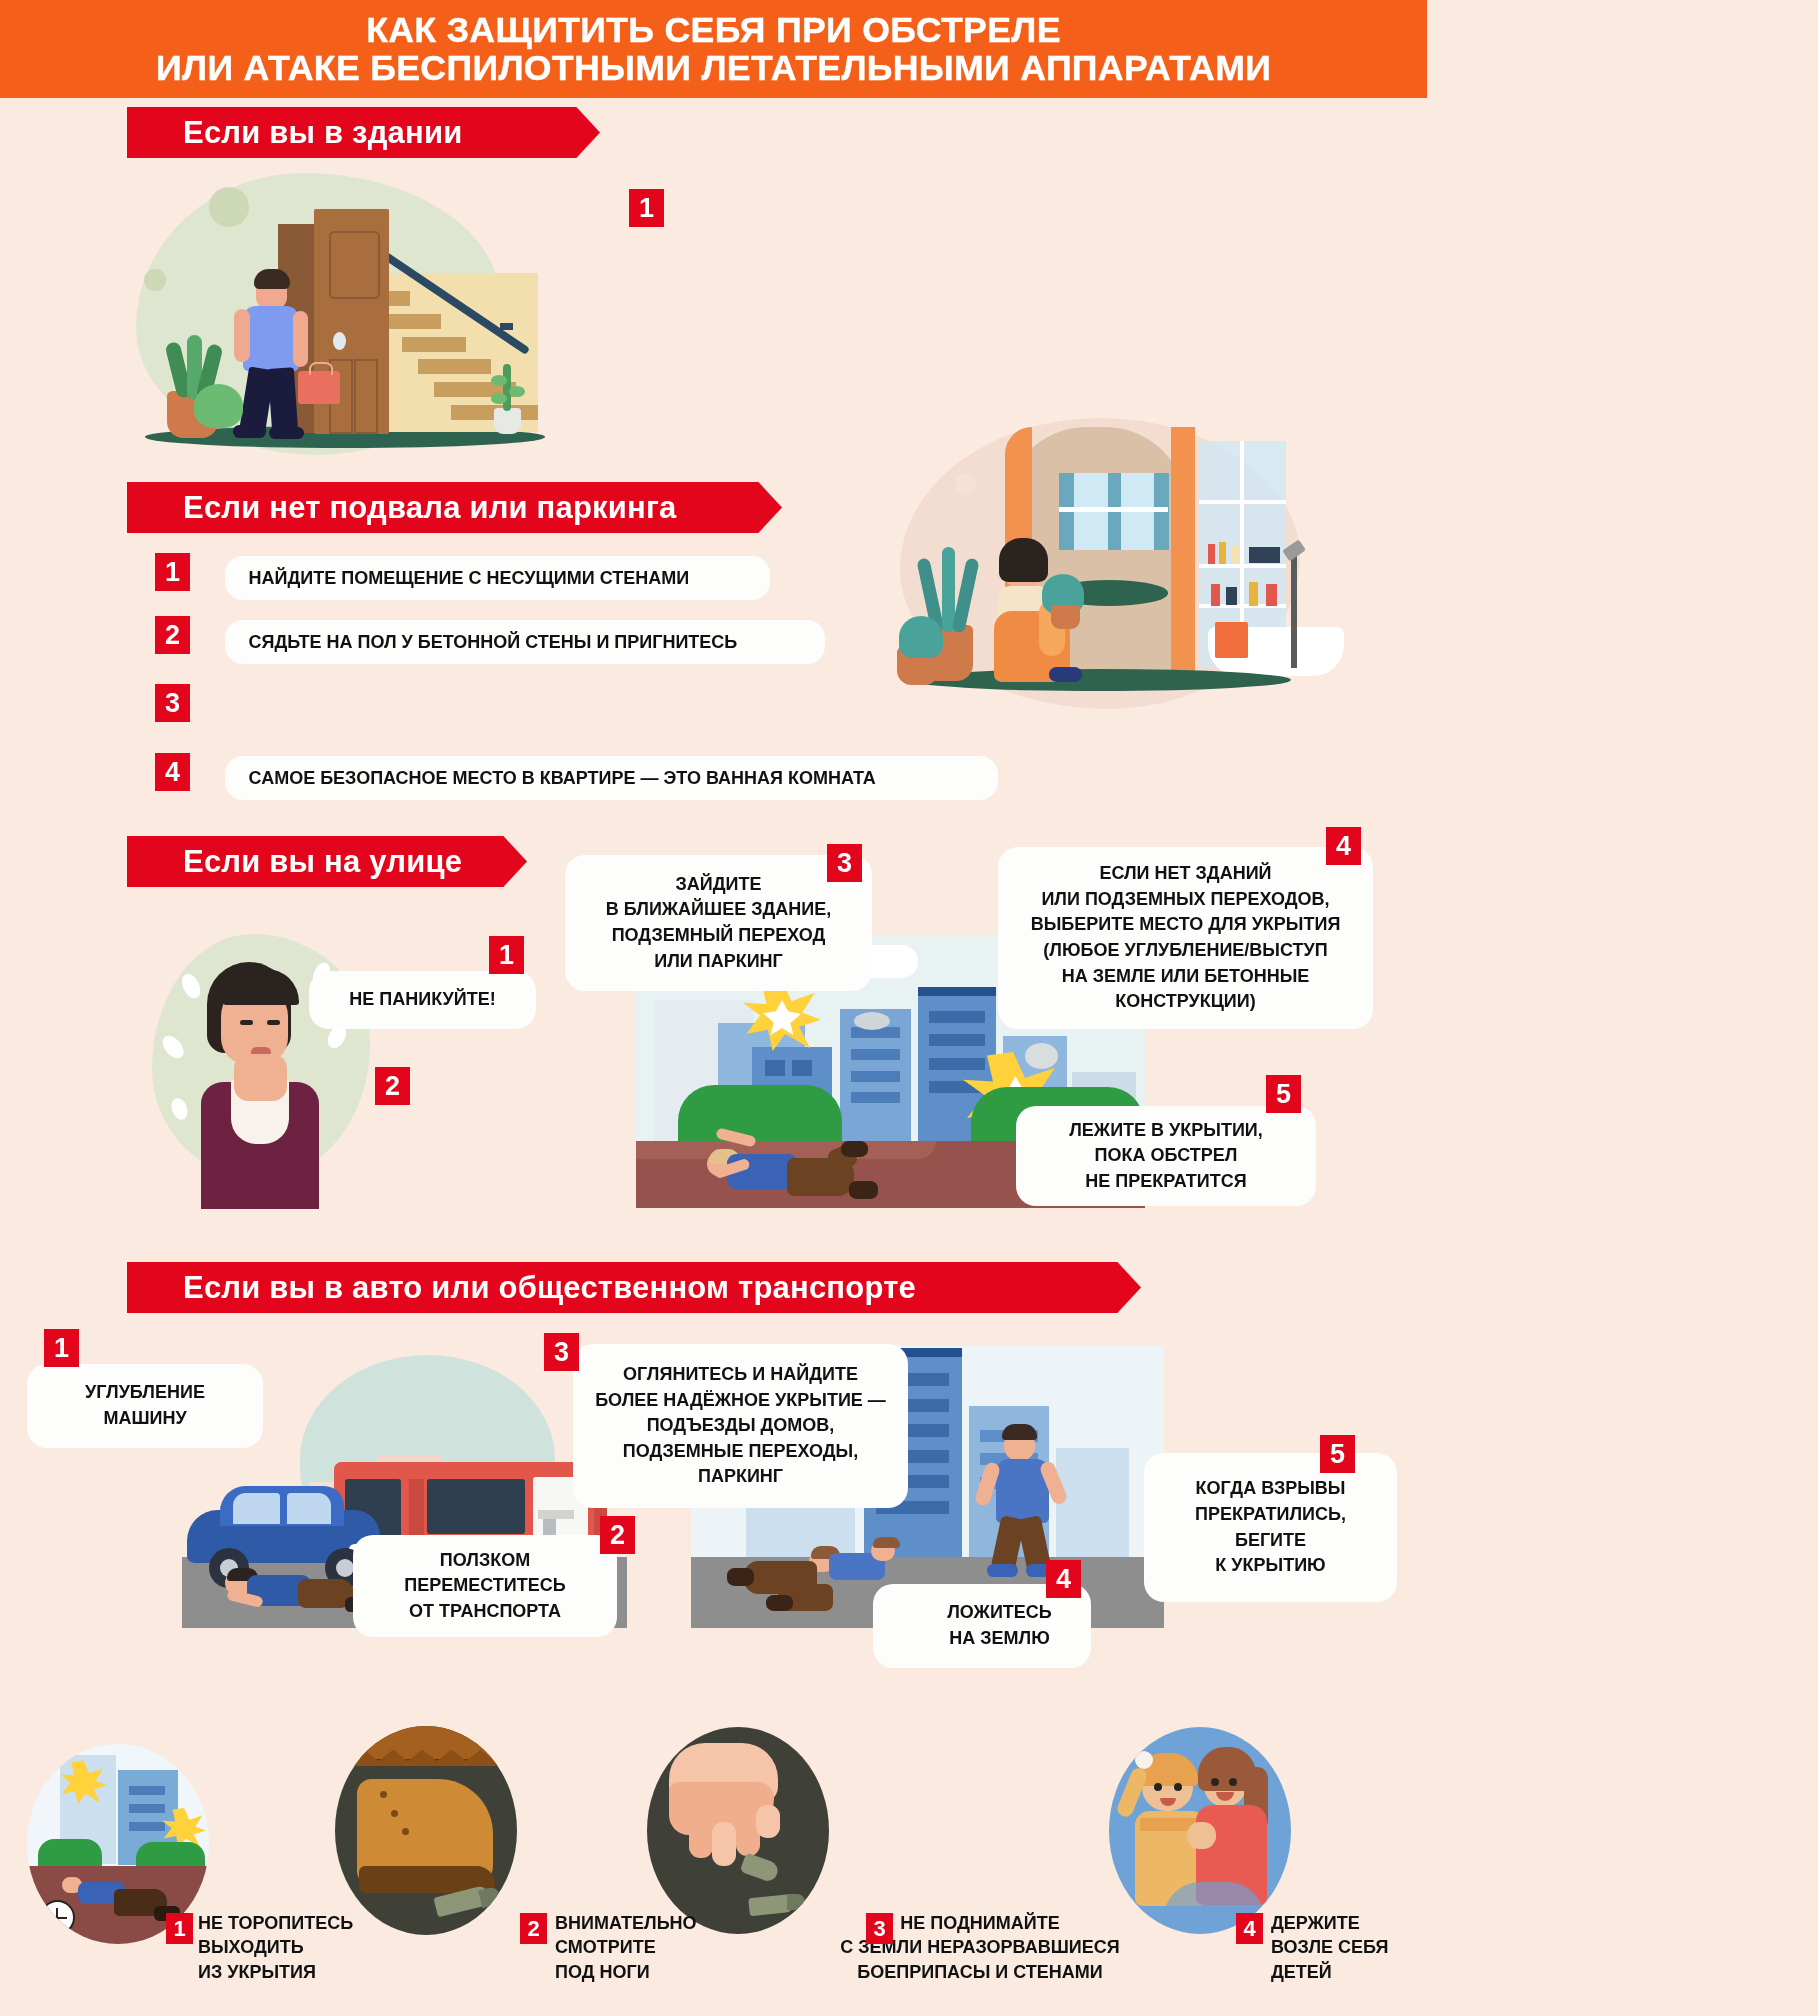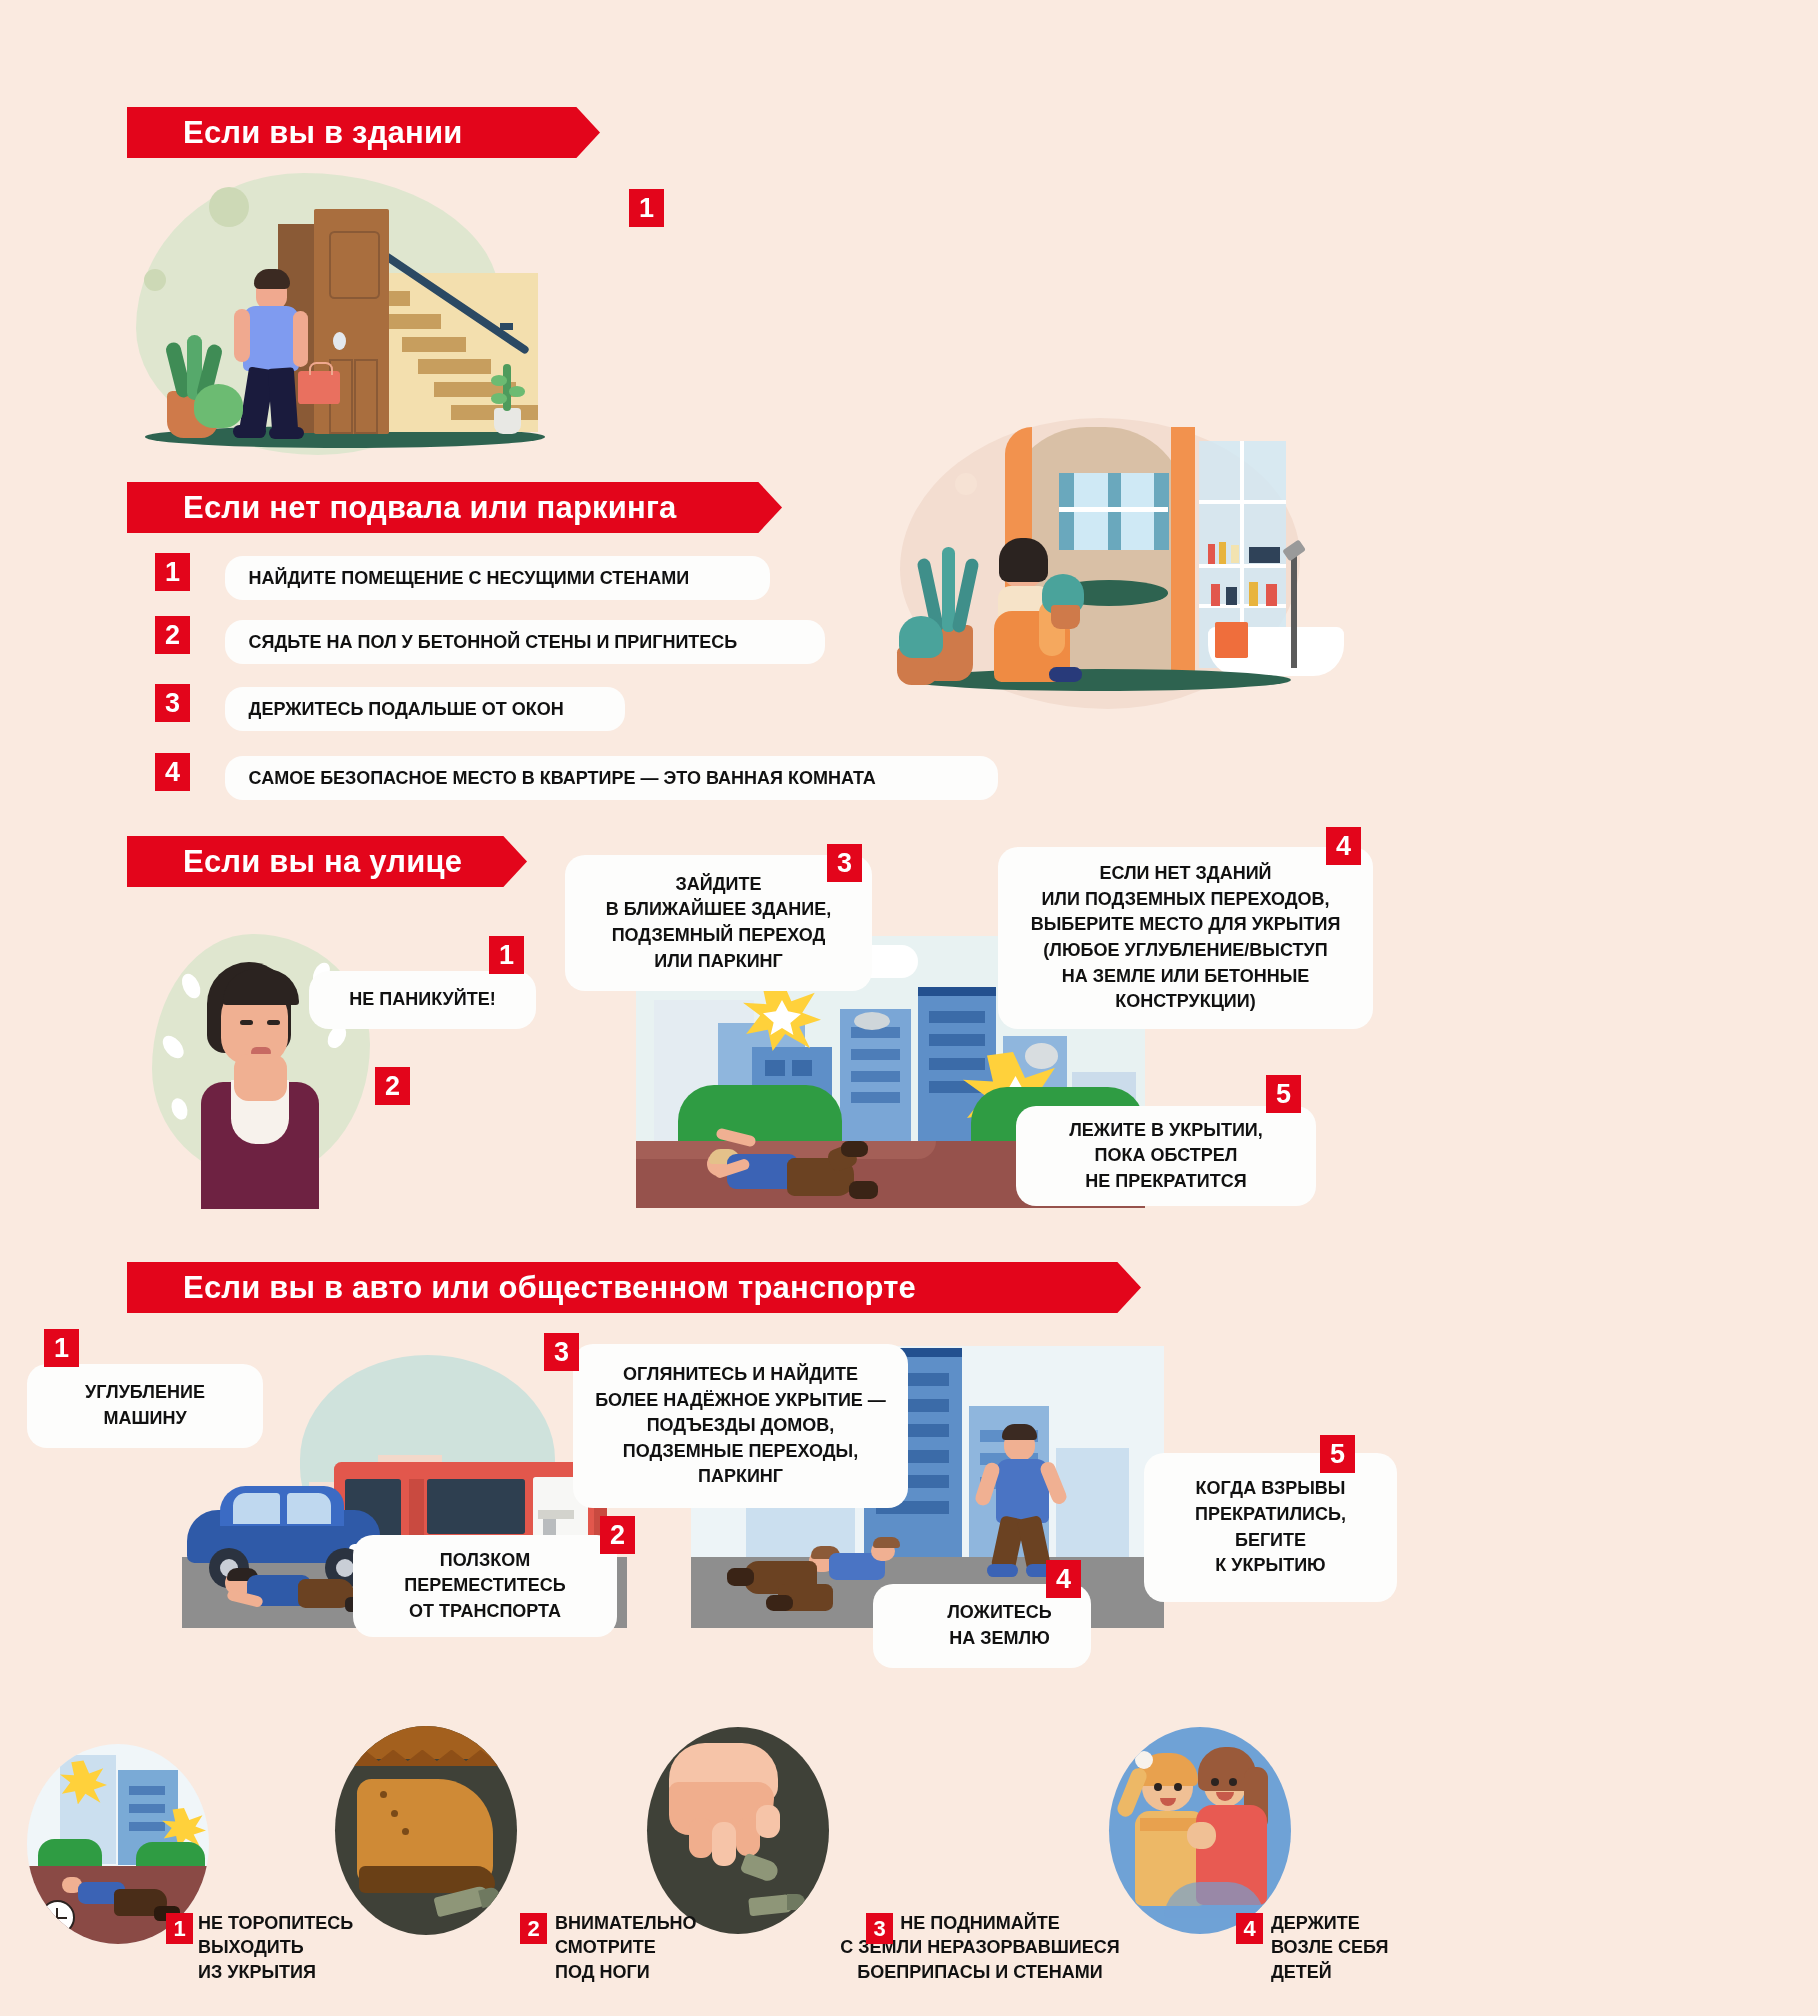--- a/index.html
+++ b/index.html
@@ -83,20 +83,24 @@
   }
 
   
   .r{position:absolute;}
 </style>
 </head>
 <body>
 
 <div class="page">
 
+  <div class="header">
+    <div class="line l1">КАК ЗАЩИТИТЬ СЕБЯ ПРИ ОБСТРЕЛЕ</div>
+    <div class="line l2">ИЛИ АТАКЕ БЕСПИЛОТНЫМИ ЛЕТАТЕЛЬНЫМИ АППАРАТАМИ</div>
+  </div>
 
   <div class="ribbon notch-right" style="left:127px;top:107px;width:473px;">
     <span class="rtext">Если вы в здании</span>
   </div>
 
   <div class="scene" style="left:118px;top:164px;width:473px;height:300px;">
     <div class="blob" style="left:18px;top:9px;width:364px;height:282px;"></div>
     <div class="r" style="left:91px;top:23px;width:40px;height:40px;background:#cdd9b6;border-radius:50%;"></div>
     <div class="r" style="left:25.5px;top:105px;width:22px;height:22px;background:#cdd9b6;border-radius:50%;"></div>
 
@@ -206,21 +210,20 @@
     <div class="r" style="left:187px;top:196px;width:29px;height:23.6px;background:#cf7a4a;border-radius:3.6px 3.6px 9px 9px;"></div>
   </div>
 
   <div class="num" style="left:155px;top:553px;">1</div>
   <div class="listbubble" style="left:225px;top:556px;width:545px;">НАЙДИТЕ ПОМЕЩЕНИЕ С НЕСУЩИМИ СТЕНАМИ</div>
 
   <div class="num" style="left:155px;top:616px;">2</div>
   <div class="listbubble" style="left:225px;top:620px;width:600px;">СЯДЬТЕ НА ПОЛ У БЕТОННОЙ СТЕНЫ И ПРИГНИТЕСЬ</div>
 
   <div class="num" style="left:155px;top:684px;">3</div>
-  <div class="listbubble" style="left:225px;top:687px;width:400px;">ДЕРЖИТЕСЬ ПОДАЛЬШЕ ОТ ОКОН</div>
 
   <div class="num" style="left:155px;top:753px;">4</div>
   <div class="listbubble" style="left:225px;top:756px;width:773px;">САМОЕ БЕЗОПАСНОЕ МЕСТО В КВАРТИРЕ — ЭТО ВАННАЯ КОМНАТА</div>
 
   <div class="ribbon notch-right" style="left:127px;top:836px;width:400px;">
     <span class="rtext">Если вы на улице</span>
   </div>
 
   <div class="scene" style="left:136px;top:918px;width:291px;height:309px;">
     <div class="blob" style="left:16.4px;top:16.4px;width:218px;height:245px;"></div>

